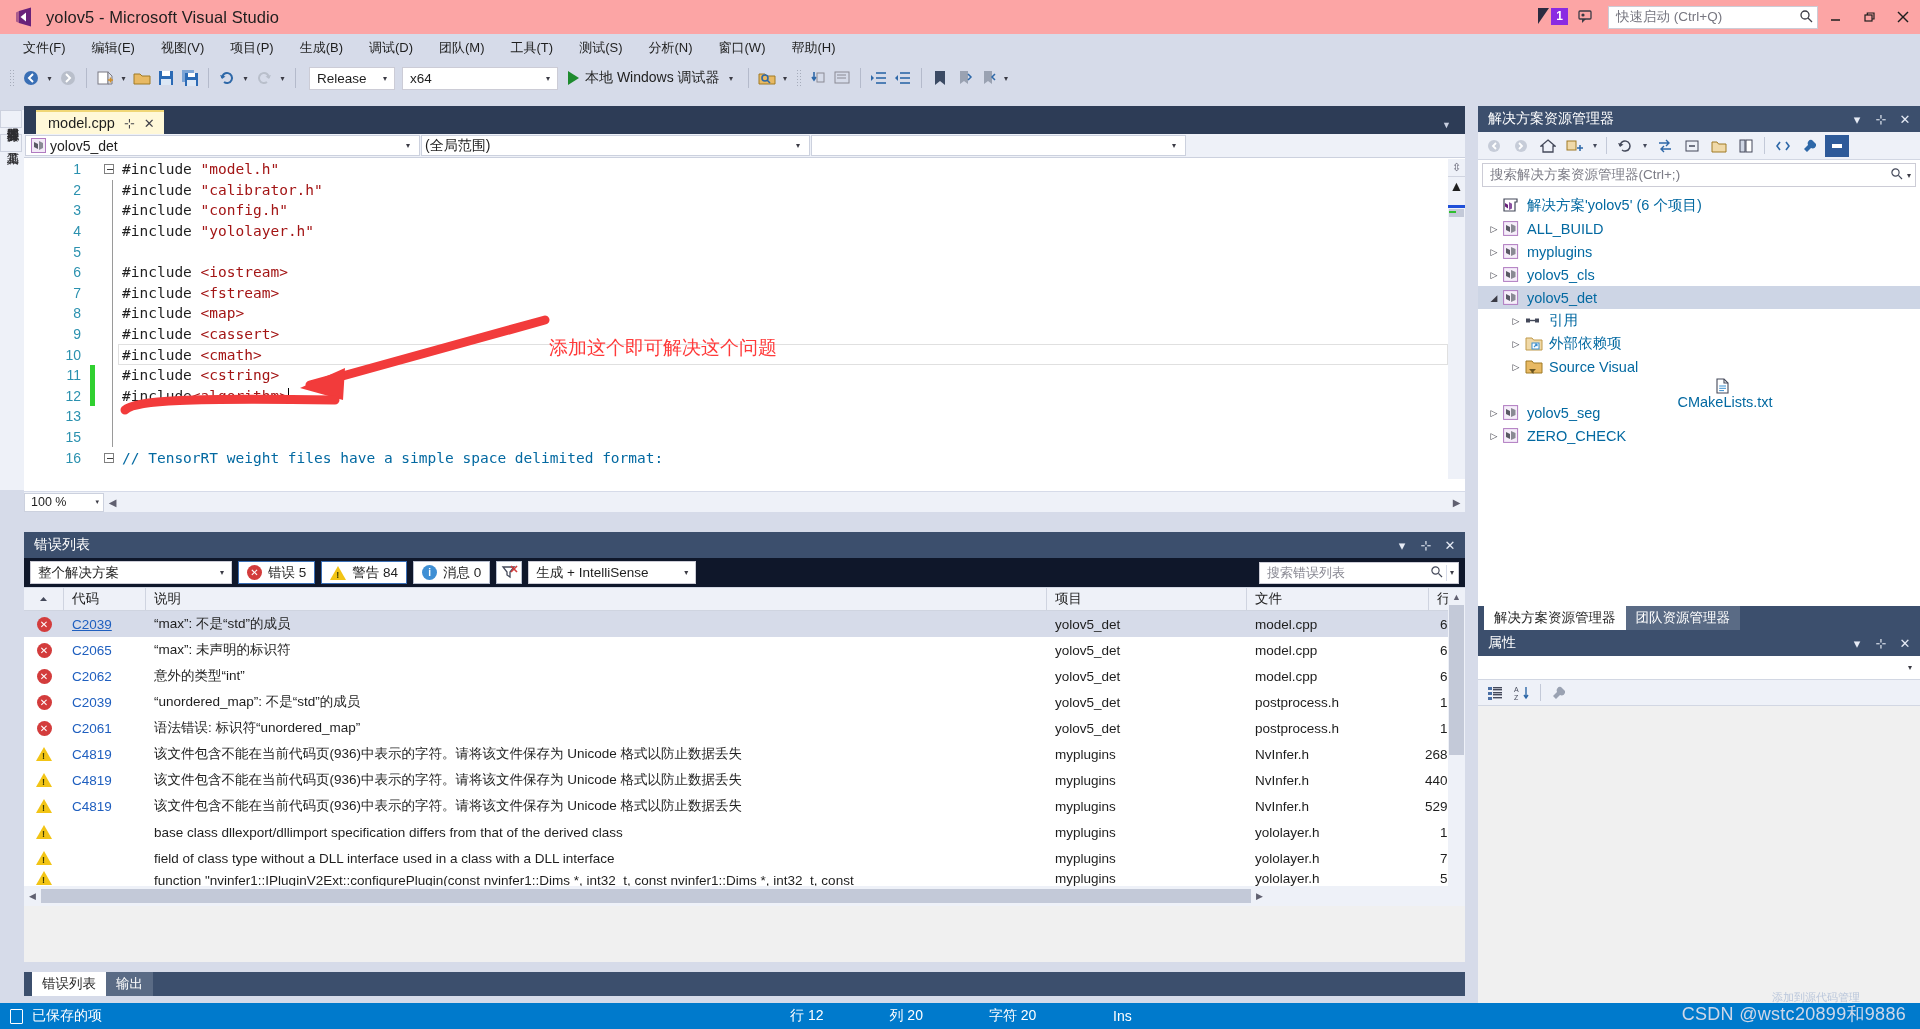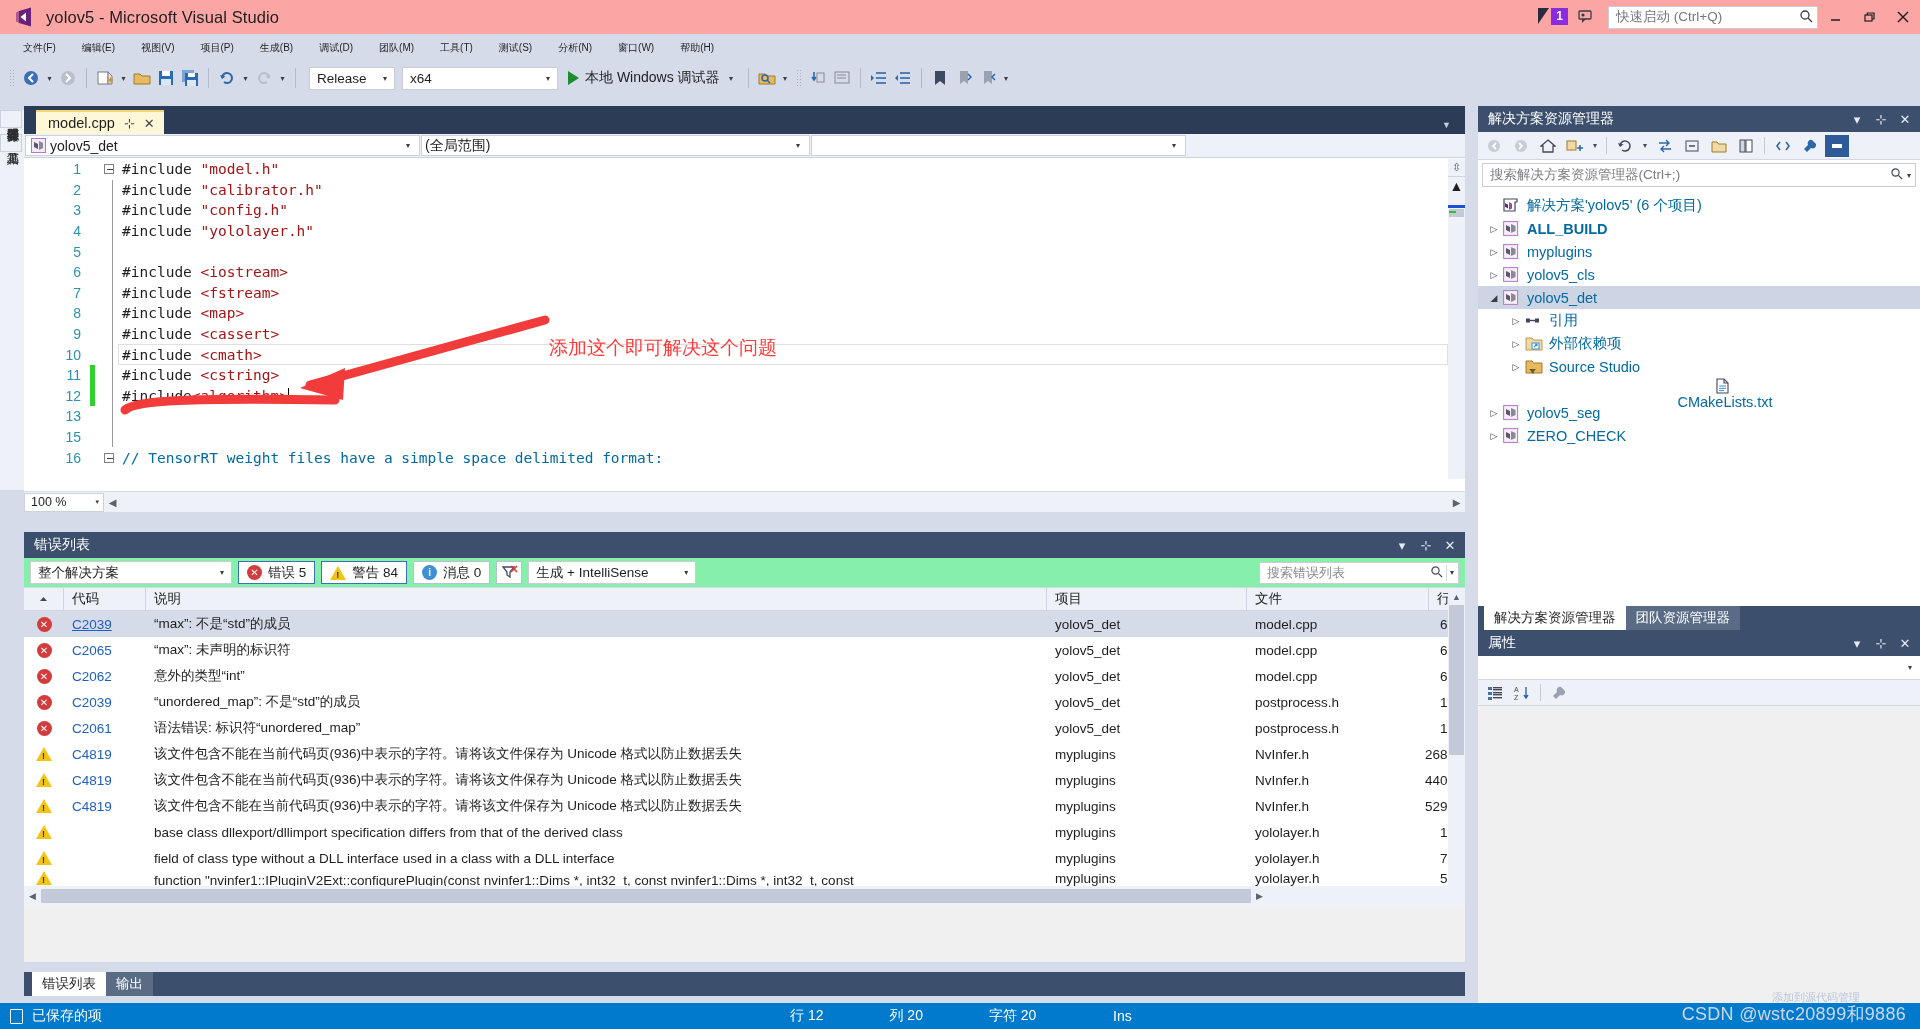--- a/index.html
+++ b/index.html
@@ -49,21 +49,21 @@
   .signin-link { font-size: 14px; color: #1e1e1e; text-decoration: underline; }
   .acct-icon {
     width: 22px; height: 22px; background: #c3c8d4; display:flex; align-items:center; justify-content:center;
   }
 
   
   .menubar {
     position: absolute; left: 0; top: 34px; width: 1920px; height: 28px;
     display: flex; align-items: center; padding-left: 10px; background: #d6dbe9;
   }
-  .menu-item { font-size: 10px; color: #1e1e1e; padding: 3px 13px; white-space: nowrap; }
+  .menu-item { font-size: 13px; color: #1e1e1e; padding: 3px 13px; white-space: nowrap; }
 
   
   .toolbar {
     position: absolute; left: 0; top: 62px; width: 1920px; height: 32px;
     background: #d6dbe9; display: flex; align-items: center; padding-left: 6px; gap: 2px;
   }
   .grip { width: 6px; height: 18px; margin: 0 3px;
     background-image: radial-gradient(#9aa0b0 1px, transparent 1px);
     background-size: 3px 3px; opacity: .8; }
   .tb-sep { width: 1px; height: 20px; background: #b4bacb; margin: 0 5px; }
@@ -159,21 +159,21 @@
     font-family: "Liberation Sans", sans-serif;}
   .zoom-box .zb-arrow { margin-left: auto; font-size: 7px; padding-right: 4px; color: #3b3b45;}
   .h-arrow { width: 17px; display:flex; align-items:center; justify-content:center; font-size:10px; color:#606070;}
 
   
   .errpanel { position: absolute; left: 24px; top: 532px; width: 1441px; height: 430px; background: #f0f0f0; }
   .errpanel-hdr { height: 26px; background: #3c4f6d; color: #fff; display: flex; align-items: center;
     padding: 0 4px 0 10px; font-size: 14px; }
   .errpanel-hdr .sp { margin-left: auto; display: flex; gap: 2px; align-items:center; }
   .hdr-btn { width: 22px; height: 22px; display:flex;align-items:center;justify-content:center; color:#e6ebf5; font-size: 13px;}
-  .errtoolbar { height: 30px; background: #86efac; display: flex; align-items: center; gap: 6px;
+  .errtoolbar { height: 30px; background: #0f172a; display: flex; align-items: center; gap: 6px;
     padding: 0 6px; border-bottom: 1px solid #d2d7e3; }
   .scope-combo { width: 202px; height: 23px; }
   .sev-btn { height: 23px; display: flex; align-items: center; gap: 6px; padding: 0 8px;
     border: 1px solid #b9c0d0; background: #fff; font-size: 13.5px; }
   .sev-btn.active { background: #fff; border-color: #3b6fb6; }
   .ico-err { width: 15px; height: 15px; border-radius: 50%; background: #d33c3c; color: #fff;
     font-size: 10px; display:flex;align-items:center;justify-content:center; font-weight: 700;}
   .ico-warn { width: 0; height: 0; border-left: 8px solid transparent; border-right: 8px solid transparent;
     border-bottom: 14px solid #f2c415; position: relative; }
   .ico-warn::after{content:'!';position:absolute;left:-2px;top:4px;font-size:9px;color:#3b3b00;font-weight:700;}
@@ -229,21 +229,21 @@
   .se-btn.on { background: #2e5a99; }
   .se-sep { width: 1px; height: 17px; background: #c3c9d8; margin: 0 3px;}
   .se-search { height: 24px; background:#fff; border:1px solid #ccccd6; margin: 3px 4px;
     display:flex; align-items:center; padding: 0 4px 0 7px; font-size: 13.5px; color:#7c7c86;}
   .tree { background:#fff; font-size: 14.5px; padding-top: 4px; }
   .tnode { display:flex; align-items:center; height: 23px; white-space: nowrap; }
   .tnode.sel { background: #cdd5e5; }
   .texp { width: 16px; text-align:center; font-size: 9px; color:#3b3b45; flex:none;}
   .ticon { width: 19px; height: 16px; margin-right: 6px; flex:none; display:flex;align-items:center;justify-content:center;}
   .tlabel { color: #0369a1; }
-  .tlabel.b { font-weight: 700; }
+  .tlabel.b { font-weight: 400; }
   .ind0 { padding-left: 8px; } .ind1 { padding-left: 8px; } .ind2 { padding-left: 30px; } .ind3 { padding-left: 52px; flex-direction: column; }
 
   .se-tabs { height: 24px; background:#3c4f6d; display:flex; align-items:flex-end; padding-left:6px; }
   .se-tab { font-size: 13.5px; padding: 3px 10px; color:#fff;}
   .se-tab.active { background:#fff; color:#1e1e1e;}
   .se-tab.idle { background:#5a6b85; }
 
   .props-body { background:#f0f0f0; height: 100%; }
   .props-combo { height: 24px; background:#fff; border-bottom: 1px solid #d2d7e3; display:flex;align-items:center;}
   .props-combo .pc-arrow { margin-left:auto; font-size:8px; padding-right:8px; color:#3b3b45;}
@@ -963,21 +963,21 @@
             <span class="tlabel">外部依赖项</span>
           </div>
           <div class="tnode ind2">
             <span class="texp">▷</span>
             <span class="ticon">
               <svg width="18" height="15" viewBox="0 0 18 15">
                 <path d="M1 2 h6 l1.6 2 H17 v10 H1z" fill="#e8b963" stroke="#a07a24"></path>
                 <path d="M4 10 h7 l-2.4 2.6 v2.2 l-2.2-1.2v-1z" fill="#6b5520"></path>
               </svg>
             </span>
-            <span class="tlabel">Source Studio</span>
+            <span class="tlabel">Source Visual</span>
           </div>
           <div class="tnode ind3">
             <span class="texp"></span>
             <span class="ticon">
               <svg width="15" height="16" viewBox="0 0 15 16">
                 <path d="M2 1 h7 l4 4 v10 H2z" fill="#fff" stroke="#44495a" stroke-width="1.1"></path>
                 <path d="M9 1 v4 h4" fill="none" stroke="#44495a" stroke-width="1.1"></path>
                 <line x1="4.2" y1="8" x2="11" y2="8" stroke="#3a8fd0" stroke-width="1"></line>
                 <line x1="4.2" y1="10.3" x2="11" y2="10.3" stroke="#3a8fd0" stroke-width="1"></line>
                 <line x1="4.2" y1="12.6" x2="9" y2="12.6" stroke="#3a8fd0" stroke-width="1"></line>

